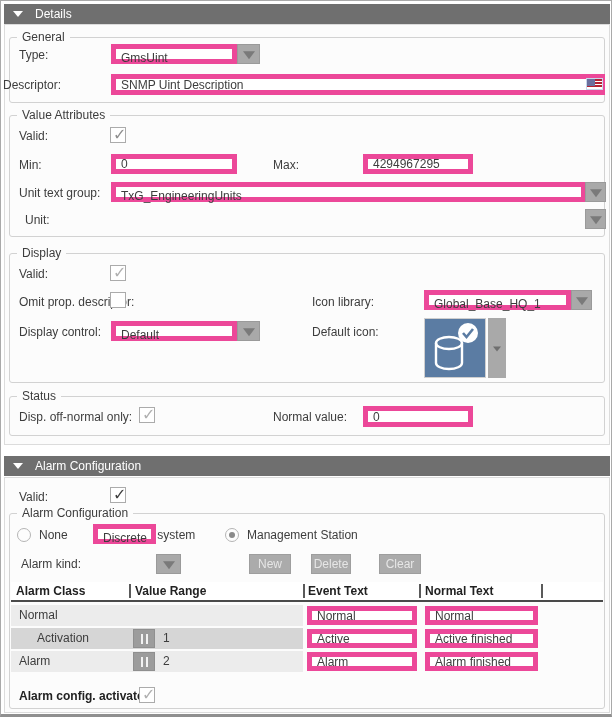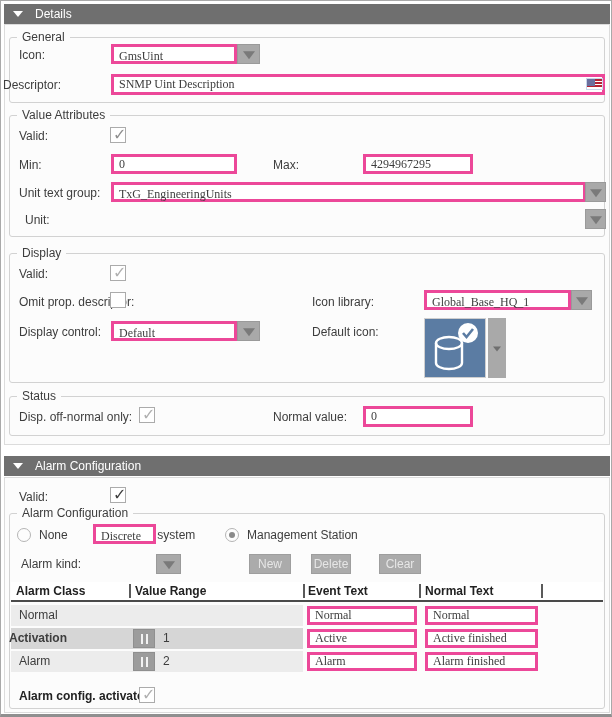--- a/index.html
+++ b/index.html
@@ -25,22 +25,22 @@
   }
   
   .sec-body { position:absolute; left:3px; width:606px; border:1px solid #dcdcdc; background:#fcfcfc; }
   
   .grp { position:absolute; border:1px solid #d2d2d2; border-radius:3px; }
   .legend { position:absolute; background:#fcfcfc; padding:0 5px; color:#3d3d3d; white-space:nowrap; }
   .lbl { position:absolute; white-space:nowrap; color:#3d3d3d; }
   .lbl.bold { font-weight:bold; color:#222; }
   
   .field {
-    position:absolute; background:#fff; border:3px solid #ec4899;
-    font-family:Liberation Serif, serif; font-size:12px; color:#3d3d3d; padding:0 5px; line-height:18px;
+    position:absolute; background:#fff; border:5px solid #ec4899;
+    font-family:Liberation Sans, sans-serif; font-size:12px; color:#3d3d3d; padding:0 5px; line-height:18px;
   }
   input.field { outline:none; }
   
   .ddbtn { position:absolute; background:#a9a9a9; border:1px solid #9a9a9a; }
   .ddbtn::after {
     content:""; position:absolute; left:50%; top:50%; transform:translate(-50%,-35%);
     width:0; height:0; border-left:6px solid transparent; border-right:6px solid transparent;
     border-top:8px solid #7a7a7a;
   }
   
@@ -87,21 +87,21 @@
 <div id="page">
 
   <div class="sec-hdr" style="top:3px;">
     <span class="tri-down"></span><span>Details</span>
   </div>
   <div class="sec-body" style="top:23px; height:421px;"></div>
 
   <div class="grp" style="left:8px; top:36px; width:596px; height:66px;"></div>
   <span class="legend" style="left:16px; top:29px;">General</span>
 
-  <span class="lbl" style="left:18px; top:47px;">Icon:</span>
+  <span class="lbl" style="left:18px; top:47px;">Type:</span>
   <div class="field" style="left:110px; top:43px; width:126px; height:20px;">GmsUint</div>
   <div class="ddbtn" style="left:236px; top:43px; width:23px; height:20px;"></div>
 
   <span class="lbl" style="left:2px; top:77px;">Descriptor:</span>
   <input class="field" style="left: 110px; top: 73px; width: 494px; height: 21px;" value="SNMP Uint Description">
   <span class="flag" style="left:585px; top:77px;"></span>
 
   <div class="grp" style="left:8px; top:114px; width:596px; height:122px;"></div>
   <span class="legend" style="left:16px; top:107px;">Value Attributes</span>
 
@@ -190,21 +190,21 @@
   <span class="tbl-sep" style="left:418px; top:583px;"></span>
   <span class="lbl bold" style="left:424px; top:583px;">Normal Text</span>
   <span class="tbl-sep" style="left:540px; top:583px;"></span>
 
   <div class="row-band" style="left:10px; top:604px; width:292px;"></div>
   <span class="lbl" style="left:18px; top:607px;">Normal</span>
   <input class="field" style="left: 306px; top: 605px; width: 110px; height: 19px;" value="Normal">
   <input class="field" style="left: 424px; top: 605px; width: 113px; height: 19px;" value="Normal">
 
   <div class="row-band selected" style="left:10px; top:627px; width:292px;"></div>
-  <span class="lbl" style="left:8px; top:630px;font-weight:bold;">Activation</span>
+  <span class="lbl" style="left:36px; top:630px;">Activation</span>
   <span class="range-btn" style="left:132px; top:628px;">
       <i class="b1"></i>
       <i class="b2"></i>
     </span>
   <span class="lbl" style="left:162px; top:630px;">1</span>
   <input class="field" style="left: 306px; top: 628px; width: 110px; height: 19px;" value="Active">
   <input class="field" style="left: 424px; top: 628px; width: 113px; height: 19px;" value="Active finished">
 
   <div class="row-band" style="left:10px; top:650px; width:292px;"></div>
   <span class="lbl" style="left:18px; top:653px;">Alarm</span>

